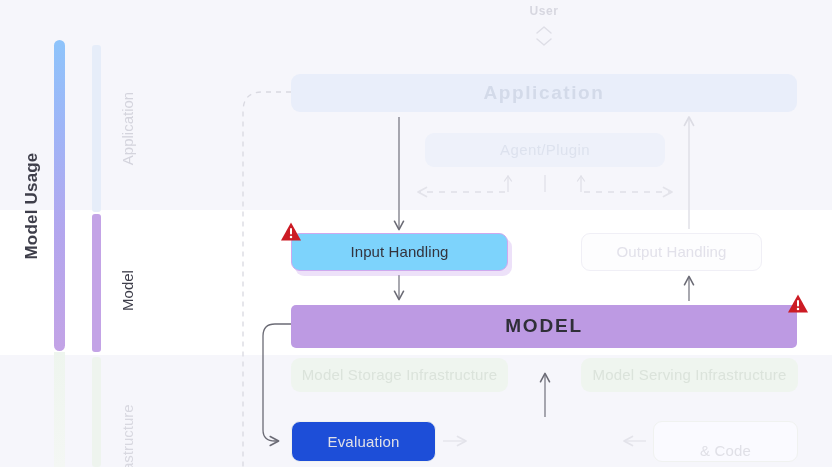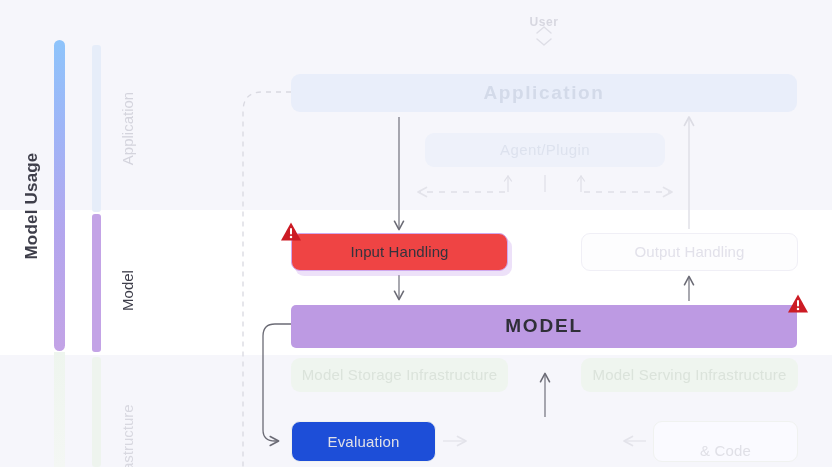--- a/index.html
+++ b/index.html
@@ -107,28 +107,28 @@
   .node-agent {
     left: 425px; top: 133px; width: 240px; height: 34px;
     background: #eef1fa;
     color: #dde2ee;
     font-size: 15px;
     letter-spacing: .4px;
   }
 
   .node-input {
     left: 291px; top: 233px; width: 217px; height: 38px;
-    background: #ef4444;
+    background: #7dd3fc;
     border: 1.6px solid #cfa8ee;
     color: #33333d;
     box-shadow: 4px 5px 0 0 rgba(196,155,235,.30);
     letter-spacing: .1px;
   }
   .node-output {
-    left: 581px; top: 233px; width: 217px; height: 38px;
+    left: 581px; top: 233px; width: 181px; height: 38px;
     background: #fdfdfe;
     border: 1px solid #f0eff6;
     color: #e2e1ea;
     letter-spacing: .1px;
   }
 
   .node-model {
     left: 291px; top: 305px; width: 506px; height: 43px;
     background: #bd9ae3;
     color: #2f2f38;
@@ -169,21 +169,21 @@
     left: 653px; top: 421px; width: 145px; height: 41px;
     background: #fafaff;
     border: 1px solid #f0f2f0;
     color: #e0e0e7;
     letter-spacing: .2px;
   }
 
   
   .user-label {
     position: absolute;
-    left: 499px; top: 15px; width: 90px;
+    left: 499px; top: 4px; width: 90px;
     text-align: center;
     font-size: 12px;
     font-weight: bold;
     letter-spacing: .6px;
     color: #d7d7e0;
   }
   .user-chevrons {
     position: absolute;
     left: 532px; top: 24px;
     width: 24px; height: 24px;

